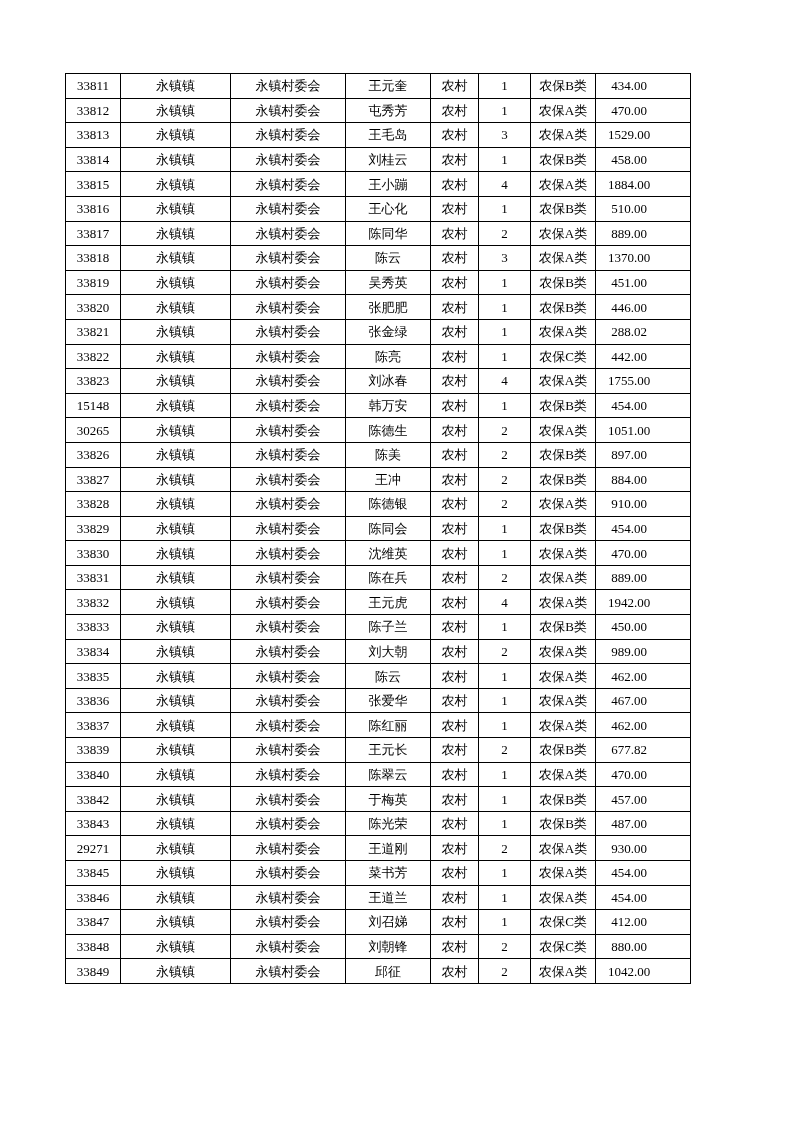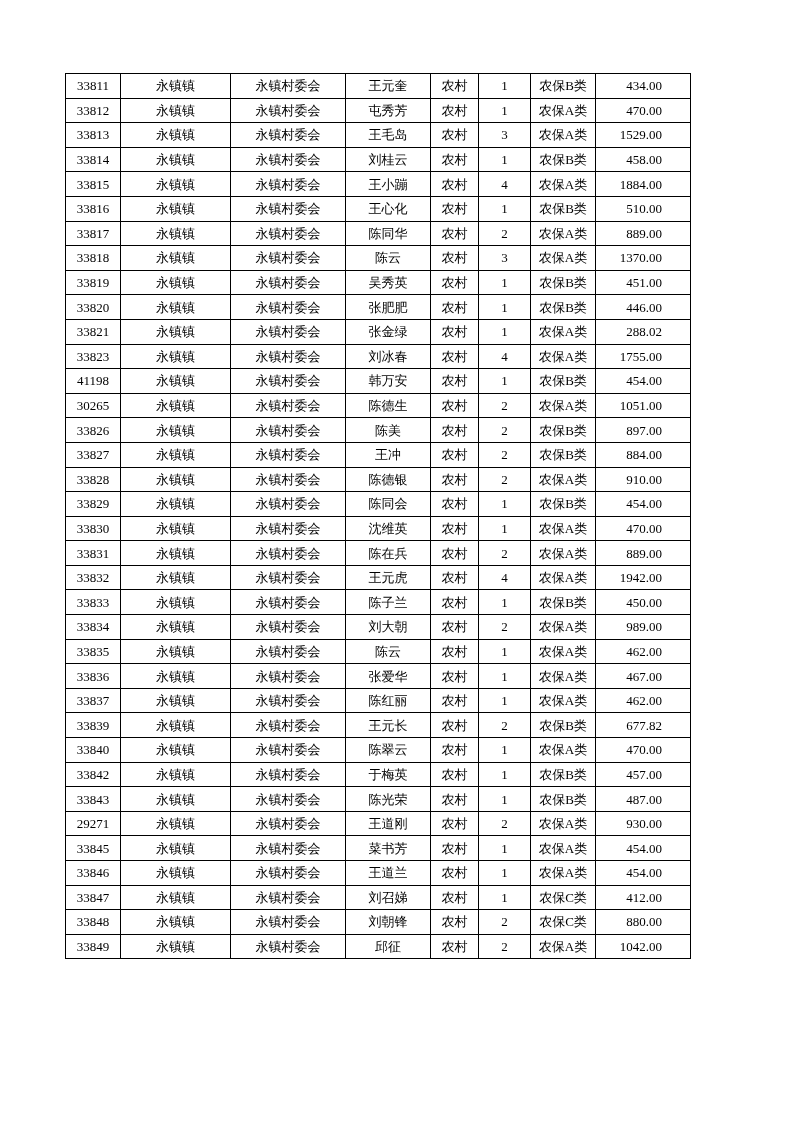--- a/index.html
+++ b/index.html
@@ -32,21 +32,21 @@
     font-size: 13px;
     line-height: 1;
     text-align: center;
     vertical-align: middle;
     height: 23.6px;
     padding: 0;
     overflow: hidden;
     white-space: nowrap;
   }
   table.records td.col-amount {
-    text-align: right;
+    text-align: center;
     padding-right: 28px;
   }
   
   col.c-id       { width: 55px; }
   col.c-town     { width: 110px; }
   col.c-village  { width: 115px; }
   col.c-name     { width: 85px; }
   col.c-type     { width: 48px; }
   col.c-count    { width: 52px; }
   col.c-insur    { width: 65px; }
@@ -172,31 +172,41 @@
           <td class="col-id">33821</td>
           <td class="col-town">永镇镇</td>
           <td class="col-village">永镇村委会</td>
           <td class="col-name">张金绿</td>
           <td class="col-type">农村</td>
           <td class="col-count">1</td>
           <td class="col-insurance">农保A类</td>
           <td class="col-amount">288.02</td>
         </tr>
         <tr>
+          <td class="col-id">33822</td>
+          <td class="col-town">永镇镇</td>
+          <td class="col-village">永镇村委会</td>
+          <td class="col-name">陈亮</td>
+          <td class="col-type">农村</td>
+          <td class="col-count">1</td>
+          <td class="col-insurance">农保C类</td>
+          <td class="col-amount">442.00</td>
+        </tr>
+        <tr>
           <td class="col-id">33823</td>
           <td class="col-town">永镇镇</td>
           <td class="col-village">永镇村委会</td>
           <td class="col-name">刘冰春</td>
           <td class="col-type">农村</td>
           <td class="col-count">4</td>
           <td class="col-insurance">农保A类</td>
           <td class="col-amount">1755.00</td>
         </tr>
         <tr>
-          <td class="col-id">41198</td>
+          <td class="col-id">15148</td>
           <td class="col-town">永镇镇</td>
           <td class="col-village">永镇村委会</td>
           <td class="col-name">韩万安</td>
           <td class="col-type">农村</td>
           <td class="col-count">1</td>
           <td class="col-insurance">农保B类</td>
           <td class="col-amount">454.00</td>
         </tr>
         <tr>
           <td class="col-id">30265</td>

